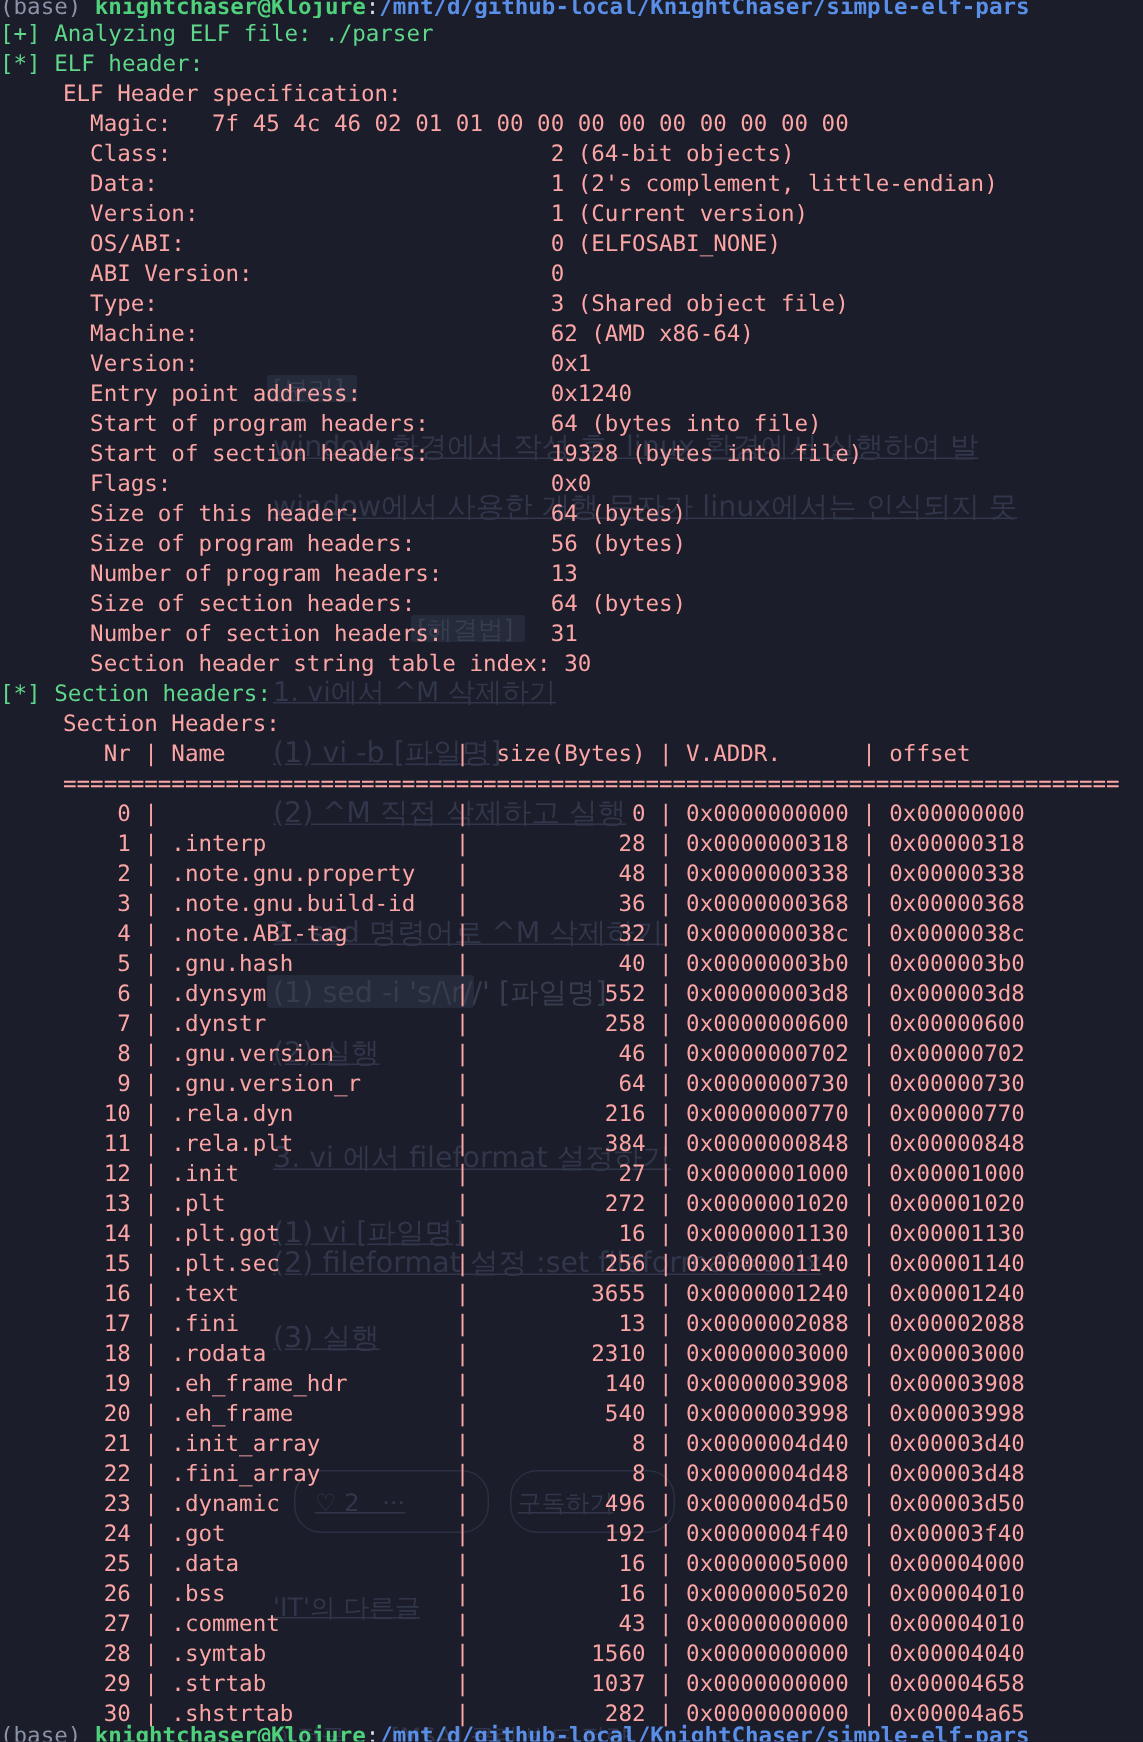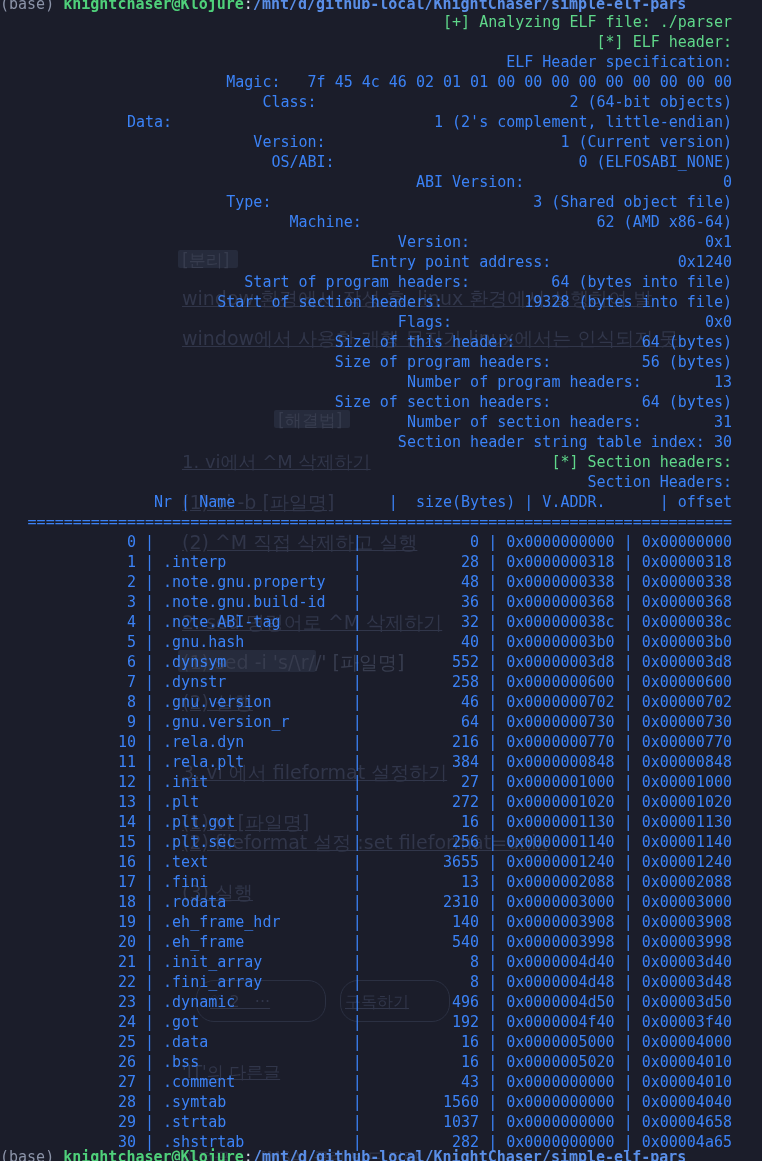--- a/index.html
+++ b/index.html
@@ -63,21 +63,21 @@
     z-index: 2;
   }
   .line {
     height: 20px;
     line-height: 20px;
     white-space: pre;
     font-family: "DejaVu Sans Mono", "Liberation Mono", monospace;
     font-size: 15px;
   }
 
-  .c-green   { color: #3b82f6; }
+  .c-green   { color: #fca5a5; margin-left: 42px; }
   .c-bright  { color: #5fd78a; }
   .c-dimgray { color: #8b93a8; }
   .c-white   { color: #d8dce8; }
   .c-blue    { color: #5a8fe8; font-weight: bold; }
   .c-pgreen  { color: #4fd07a; font-weight: bold; }
 
   .prompt-top {
     position: absolute;
     top: -4px; left: 0;
     height: 16px;
@@ -88,21 +88,20 @@
     position: absolute;
     bottom: -6px; left: 0;
     height: 20px;
     line-height: 20px;
     overflow: hidden;
   }
   #body-lines {
     position: absolute;
     top: 12px; left: 0;
     width: 732px;
-    text-align: right;
   }
 </style>
 </head>
 <body>
 
 <div id="terminal">
 
   
   <div id="ghost-layer">
     <div class="ghost-hl" style="left:178px; top:250px; width:60px;  height:18px;"></div>

